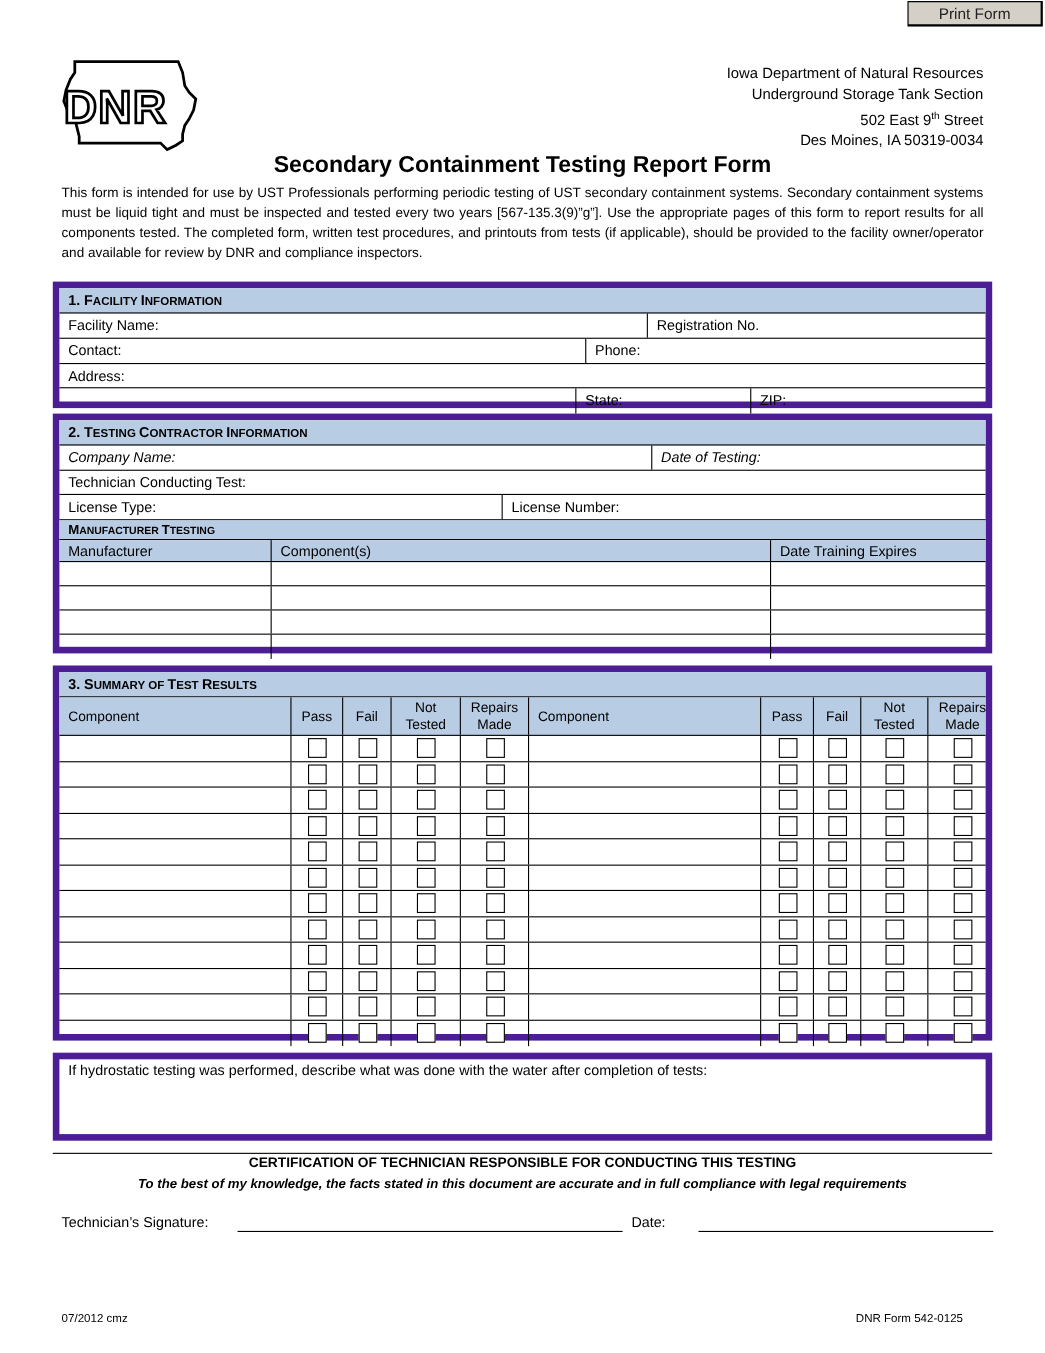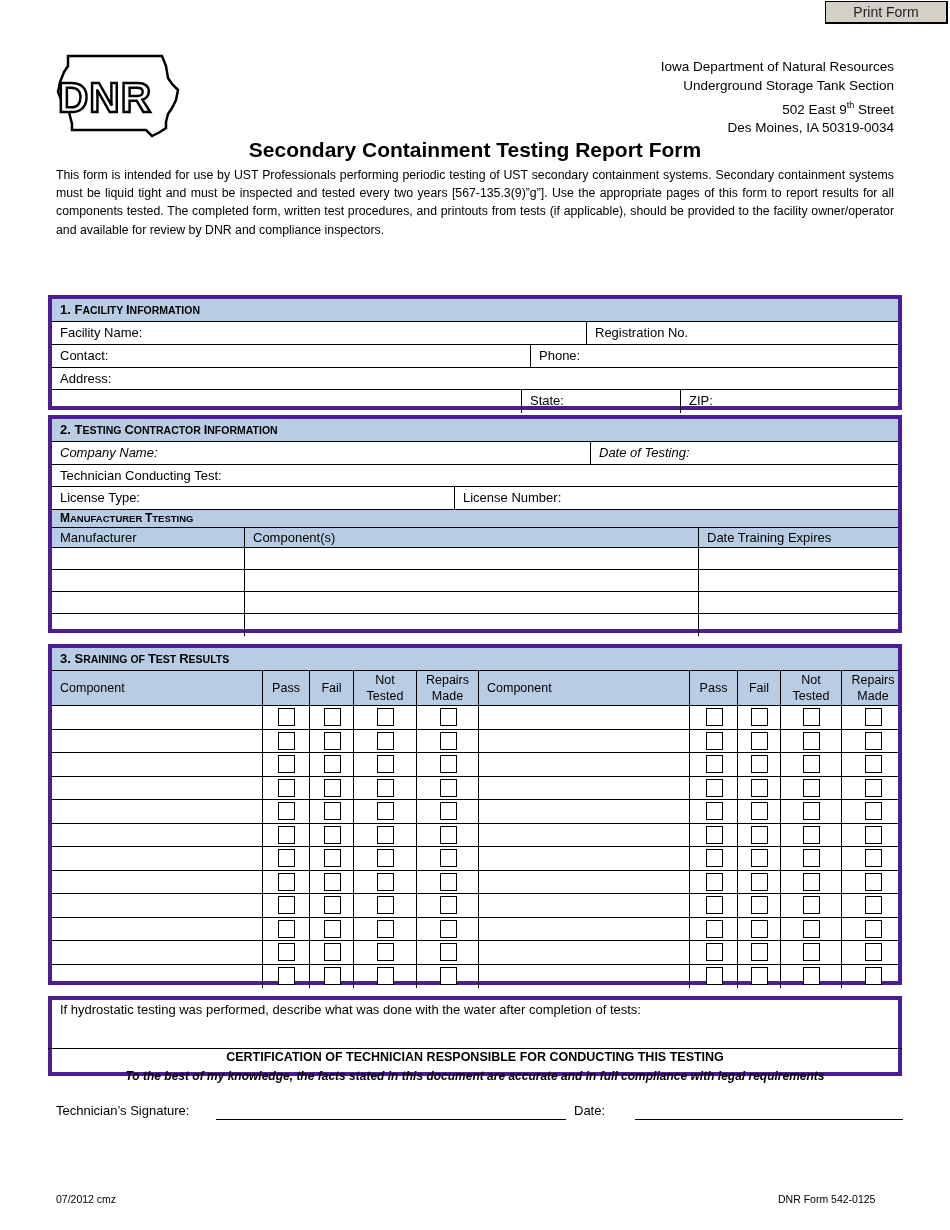--- a/index.html
+++ b/index.html
@@ -7,21 +7,21 @@
          font-family: "Liberation Sans", sans-serif; color:#000; font-size:13px; }
   .abs { position:absolute; }
   .print-btn { left:825px; top:1px; width:123px; height:23px; background:#d4d0c8;
     border:1px solid #000; border-right:2px solid #000; border-bottom:2px solid #000;
     box-sizing:border-box; font-size:14px; text-align:center; line-height:21px; cursor:pointer; color:#222; }
   .logo { left:54px; top:52px; width:128px; height:86px; }
   .addr { right:56px; top:57px; text-align:right; font-size:13.5px; line-height:19.3px; }
   .title { left:0; width:950px; top:138px; text-align:center; font-size:21px; font-weight:bold; }
   .intro { left:56px; top:166px; width:838px; font-size:12.3px; line-height:18.2px; text-align:justify; }
 
-  .box { position:absolute; border:4px solid #4c1d95; box-sizing:border-box;margin-top:39px; }
+  .box { position:absolute; border:6px solid #4c1d95; box-sizing:border-box; }
   .band { position:absolute; background:#b8cce4; border-bottom:1px solid #000; box-sizing:border-box; }
   .band-title { font-weight:bold; font-size:13px; padding-left:8px; }
   .band-title .sc { font-size:10.5px; }
   .row { position:absolute; left:0; right:0; border-bottom:1px solid #000; box-sizing:border-box; }
   .row:last-child { border-bottom:none; }
   .cell { position:absolute; top:0; bottom:0; box-sizing:border-box; padding-left:8px;
     font-size:13px; line-height:21px; }
   .vline { border-left:1px solid #000; }
 
   .colhead { position:absolute; top:0; bottom:0; box-sizing:border-box; font-size:12.5px;
@@ -128,21 +128,21 @@
       <div class="row" style="top: 66px; height: 22px; border-bottom: none;">
         <div class="cell" style="left: 0px; width: 192px;"></div>
         <div class="cell vline" style="left: 192px; width: 454px;"></div>
         <div class="cell vline" style="left: 646px; right: 0px;"></div>
       </div>
     </div>
 </div>
 
 <div class="box" style="left:48px; top:605px; width:854px; height:341px;">
   <div class="band" style="left:0; right:0; top:0; height:23px;">
-    <div class="band-title" style="line-height:22px;"><span>3. </span><span>S</span><span class="sc">RAINING OF </span><span>T</span><span class="sc">EST </span><span>R</span><span class="sc">ESULTS</span></div>
+    <div class="band-title" style="line-height:22px;"><span>3. </span><span>S</span><span class="sc">UMMARY OF </span><span>T</span><span class="sc">EST </span><span>R</span><span class="sc">ESULTS</span></div>
   </div>
   <div class="band" style="left:0; right:0; top:23px; height:35px;" id="results-head">
       <div class="colhead left" style="left: 0px; width: 210px;">
         <div>
           <div>Component</div>
         </div>
       </div>
       <div class="colhead vline" style="left: 210px; width: 47px;">
         <div>
           <div>Pass</div>

